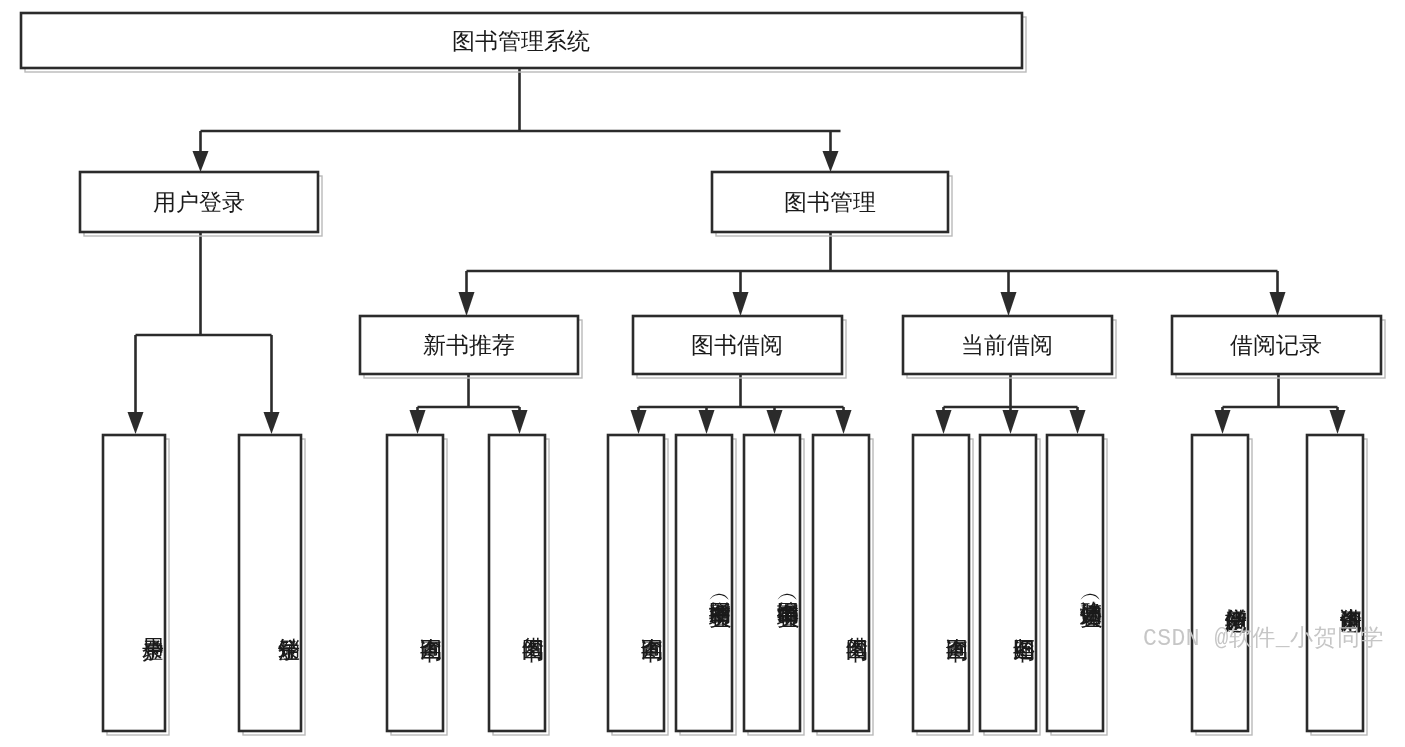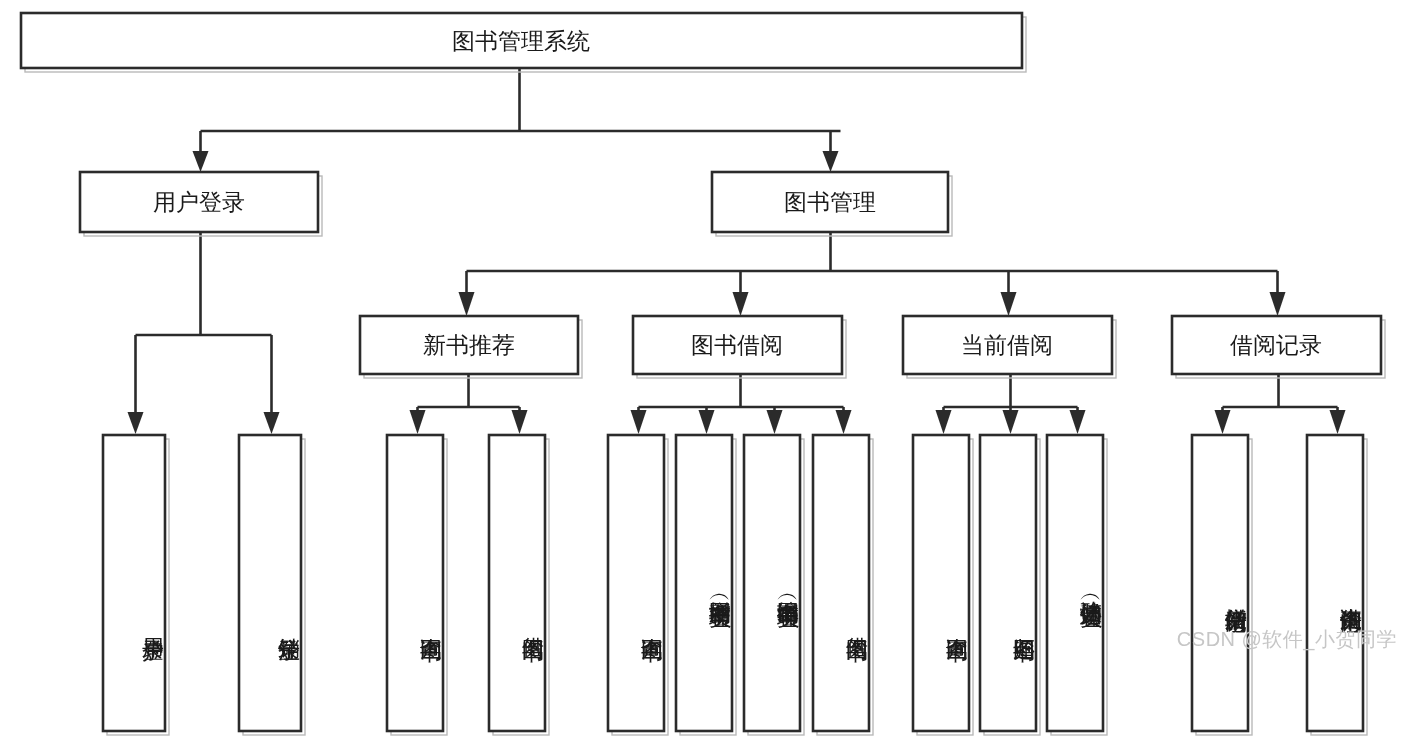--- a/index.html
+++ b/index.html
@@ -63,25 +63,25 @@
     text-orientation: upright;
     display: flex;
     align-items: flex-start;
     justify-content: center;
     letter-spacing: 1px;
     white-space: nowrap;
     pointer-events: none;
   }
   .watermark {
     position: absolute;
-    right: 8px;
+    right: 21px;
     bottom: 6px;
     color: #c6c6c6;
-    font-size: 20px;
-    font-family: Liberation Sans, sans-serif;
+    font-size: 23px;
+    font-family: Liberation Mono, monospace;
     letter-spacing: 0.5px;
     white-space: nowrap;
   }
 </style>
 </head>
 <body>
 
 <div id="diagram-root">
 
   <svg class="flow" viewBox="0 0 1405 747" xmlns="http://www.w3.org/2000/svg">

